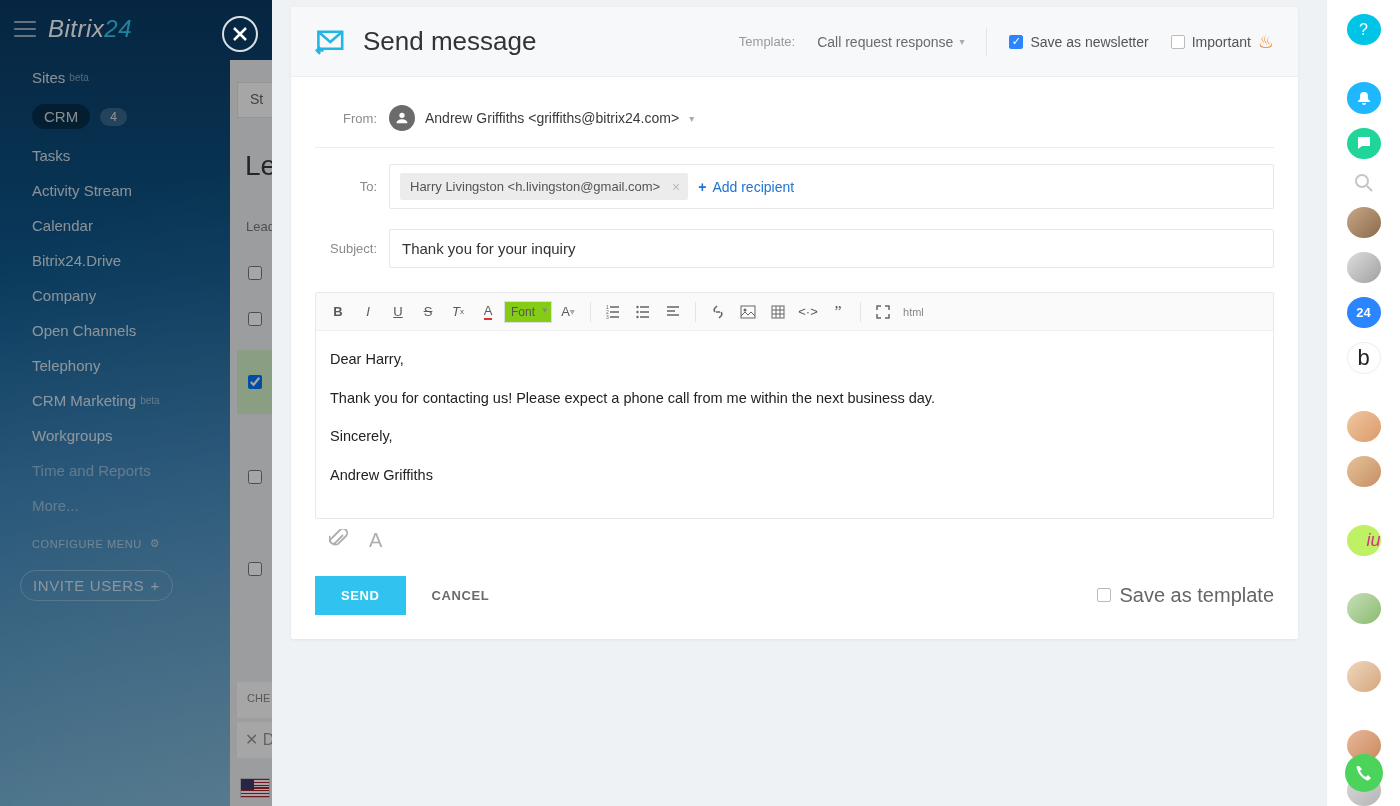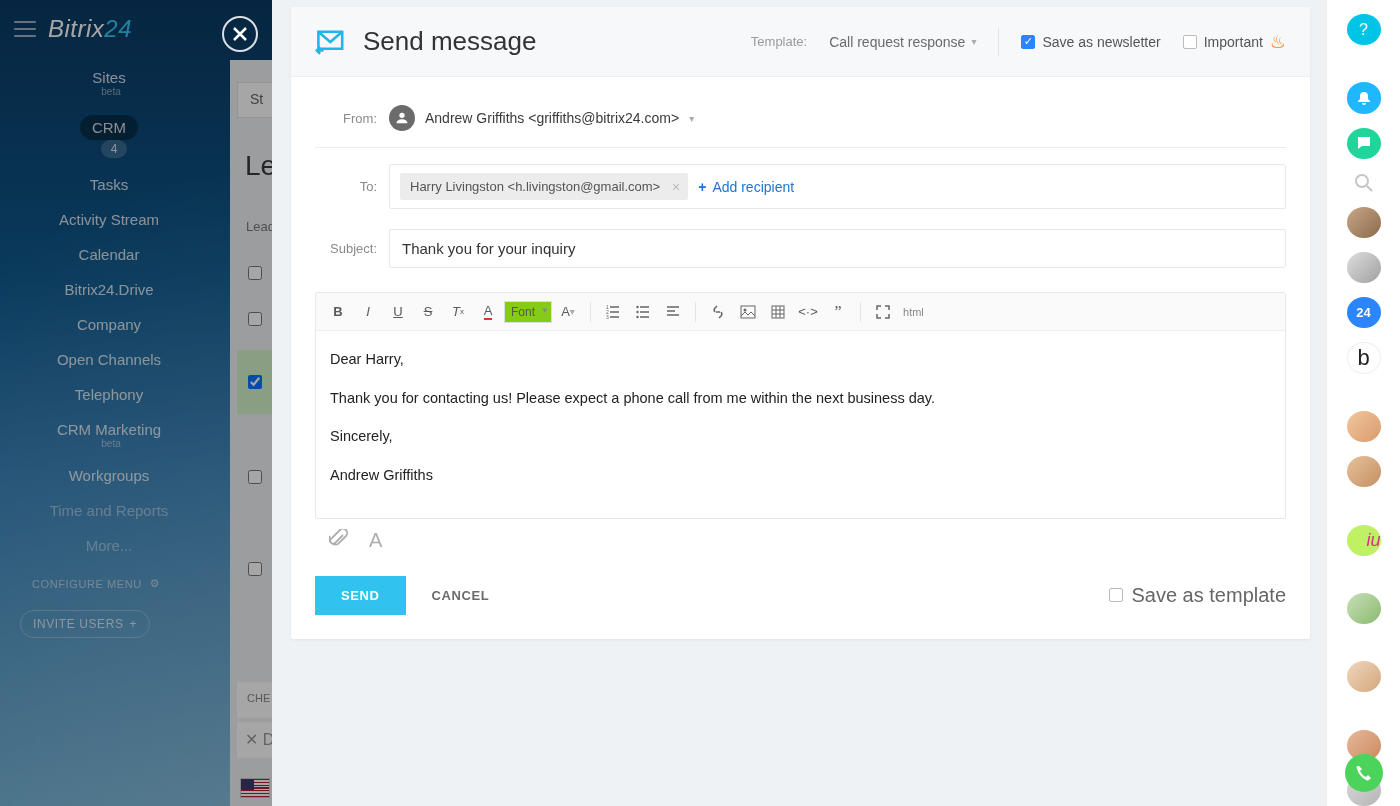--- a/index.html
+++ b/index.html
@@ -23,26 +23,26 @@
   }
   .hamburger { width:22px; height:16px; position:relative; margin-right:12px; cursor:pointer; opacity:.6; }
   .hamburger span, .hamburger::before, .hamburger::after {
     content:""; position:absolute; left:0; right:0; height:2px; background:#fff; border-radius:1px;
   }
   .hamburger::before{top:0;} .hamburger span{top:7px;} .hamburger::after{bottom:0;}
   .logo { font-size:24px; font-weight:300; letter-spacing:.5px;font-style:italic; }
   .logo .accent { color:#37c7f4; font-weight:400; }
 
   .sidenav { position:absolute; left:0; top:60px; width:200px; color:rgba(255,255,255,.82); font-size:15px; }
-  .sidenav-item { padding:9px 14px 9px 32px; display:flex; align-items:center; cursor:pointer;flex-direction:column; }
+  .sidenav-item { padding:9px 14px 9px 32px; display:flex; align-items:center; cursor:pointer; }
   .sidenav-item.active .label { background:rgba(0,0,0,.35); border-radius:14px; padding:4px 12px; }
   .pill-count { background:rgba(255,255,255,.18); border-radius:12px; font-size:12px; padding:2px 10px; margin-left:10px; }
   .beta { font-size:10px; opacity:.6; margin-left:4px; vertical-align:super; }
   .configure { font-size:11px; letter-spacing:.6px; color:rgba(255,255,255,.55); padding:14px 32px; display:flex; align-items:center; gap:8px;}
-  .invite { margin:6px 20px; border:1px solid rgba(255,255,255,.3); color:rgba(255,255,255,.75); font-size:12px; letter-spacing:.6px; padding:6px 12px; border-radius:16px; display:inline-flex; align-items:center; gap:6px; cursor:pointer;}
+  .invite { margin:6px 20px; border:1px solid rgba(255,255,255,.3); color:rgba(255,255,255,.75); font-size:15px; letter-spacing:.6px; padding:6px 12px; border-radius:16px; display:inline-flex; align-items:center; gap:6px; cursor:pointer;}
   .flag { position:absolute; left:240px; bottom:8px; width:30px; height:20px; background:linear-gradient(#b22234 0 8%, #fff 8% 15%, #b22234 15% 23%, #fff 23% 31%, #b22234 31% 38%, #fff 38% 46%, #b22234 46% 54%, #fff 54% 62%, #b22234 62% 69%, #fff 69% 77%, #b22234 77% 85%, #fff 85% 92%, #b22234 92% 100%); border:1px solid #ccc;}
   .flag::before{content:"";position:absolute;top:0;left:0;width:13px;height:11px;background:#3c3b6e;}
 
   
   .leads-bg { position:absolute; left:230px; top:60px; bottom:0; width:60px; background:#eef2f5; }
   .leads-title { position:absolute; left:245px; top:150px; font-size:28px; font-weight:300; color:#3a3a3a; }
   .leads-bar { position:absolute; left:237px; top:82px; width:52px; height:36px; background:#fff; border:1px solid #e4e4e4;}
   .leads-bar span { padding:8px 12px; display:inline-block; color:#666; font-size:14px; }
   .leads-sub { position:absolute; left:246px; top:219px; font-size:13px; color:#7a7a7a; }
   .row-check { position:absolute; left:248px; width:14px; height:14px; }
@@ -53,21 +53,21 @@
   
   .close-circle {
     position:absolute; left:222px; top:16px; width:36px; height:36px; border:2px solid rgba(255,255,255,.85);
     border-radius:50%; display:flex; align-items:center; justify-content:center; cursor:pointer; z-index:30;
   }
   .close-circle svg { width:16px; height:16px; stroke:#fff; stroke-width:2.5; }
 
   .modal {
     position:absolute; left:272px; top:0; bottom:0; width:1054px; background:#eef2f5; z-index:20;
   }
-  .panel { position:absolute; left:19px; top:7px; right:16px; background:#fff; border-radius:2px; box-shadow:0 1px 3px rgba(0,0,0,.06); }
+  .panel { position:absolute; left:19px; top:7px; right:28px; background:#fff; border-radius:2px; box-shadow:0 1px 3px rgba(0,0,0,.06); }
 
   .panel-head { height:70px; background:#f6f8f9; border-bottom:1px solid #eceef0; display:flex; align-items:center; padding:0 24px; }
   .send-icon { width:34px; height:34px; margin-right:14px; }
   .panel-title { font-size:26px; font-weight:300; color:#333; flex:0 0 auto; }
   .head-right { margin-left:auto; display:flex; align-items:center; gap:22px; font-size:14px; color:#7b7b7b;}
   .template-label { color:#9a9a9a; font-size:13px; }
   .template-val { color:#6b6b6b; cursor:pointer; display:inline-flex; align-items:center; gap:6px;}
   .divider-v { width:1px; height:28px; background:#e2e5e8; }
   .chk { display:inline-flex; align-items:center; gap:7px; color:#555; cursor:pointer;}
   .cbox { width:14px; height:14px; border:1px solid #bbb; border-radius:2px; display:inline-flex; align-items:center; justify-content:center; background:#fff;}

